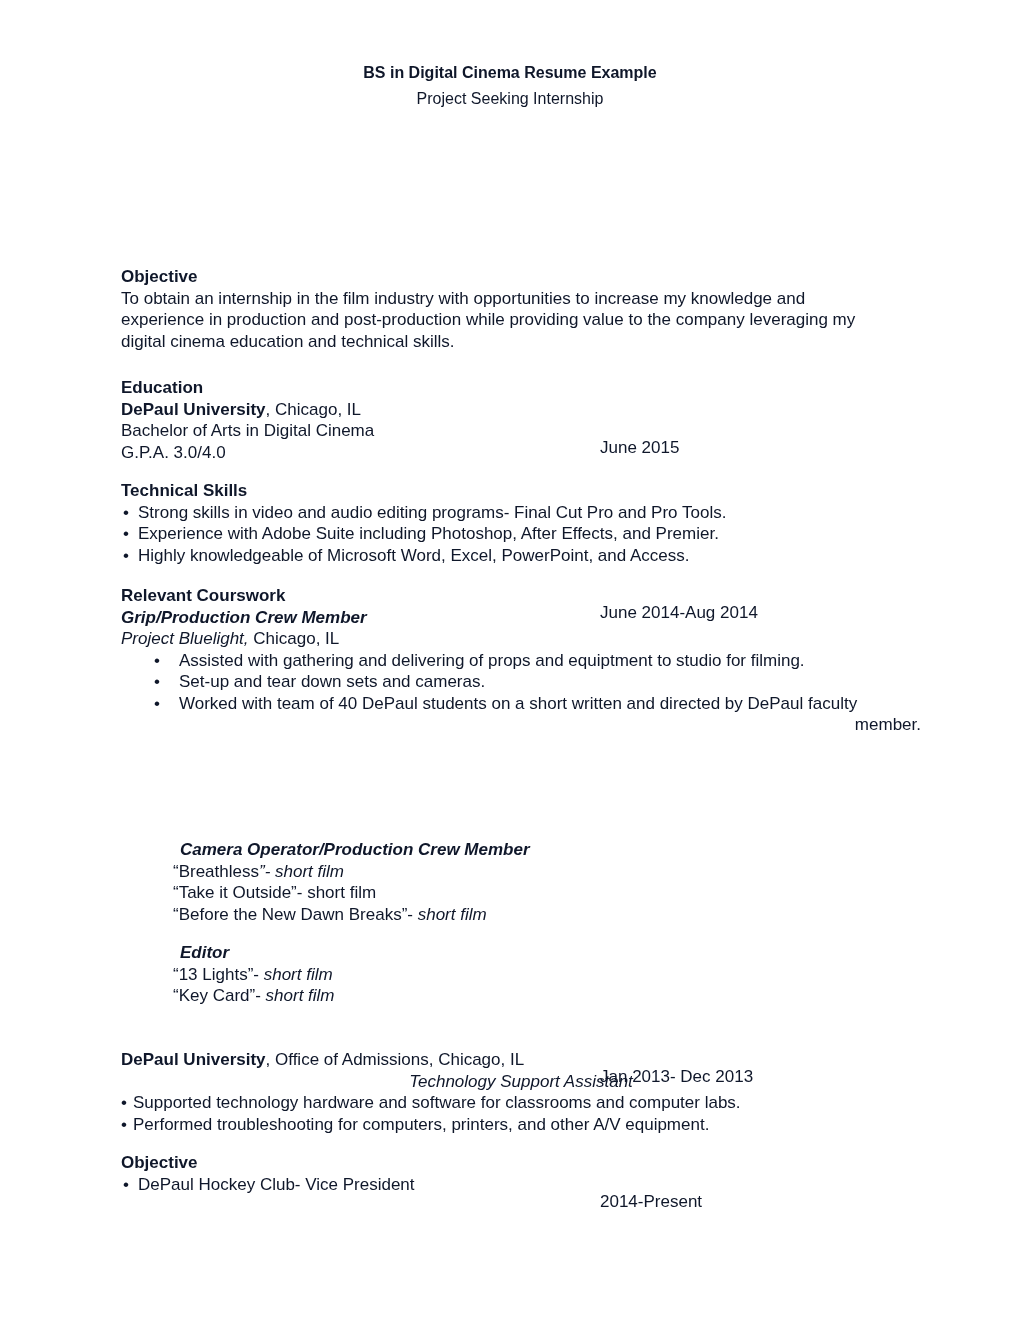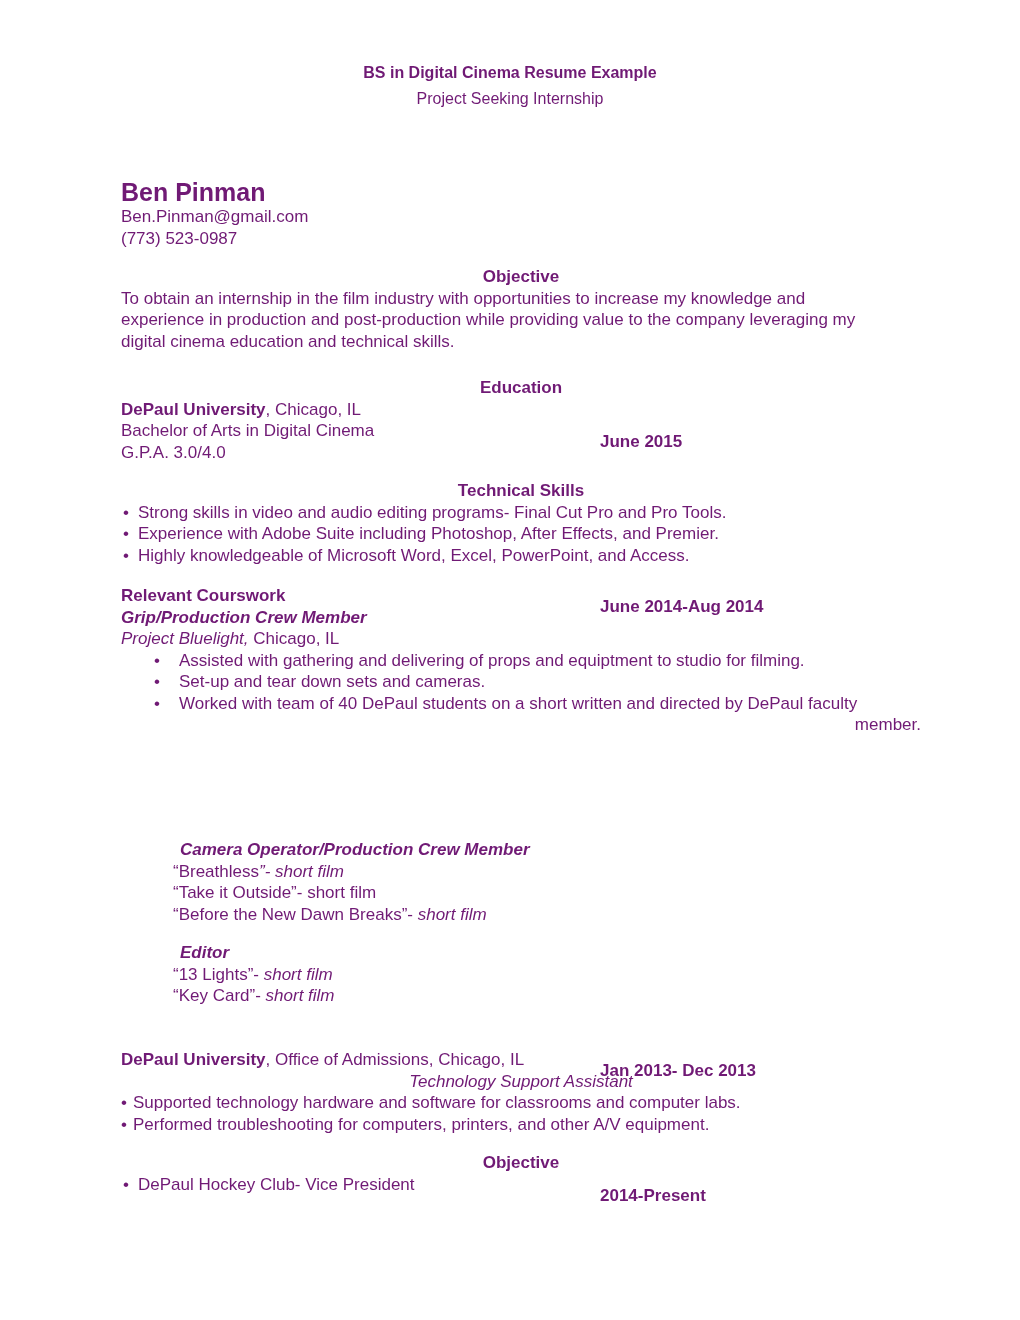--- a/index.html
+++ b/index.html
@@ -1,67 +1,62 @@
 <!DOCTYPE html>
 <html><head>
 <meta charset="utf-8">
 <style>
   html, body { margin: 0; padding: 0; background: #ffffff; }
   .page {
     position: relative;
     width: 1020px;
     height: 1320px;
     background: #ffffff;
-    color: #701a75;
+    color: #0f172a;
     font-family: "Liberation Sans", sans-serif;
     font-size: 17px;
     line-height: 21.5px;
     overflow: hidden;
   }
   .doc-header {
     position: absolute;
     top: 60px;
     left: 0;
     width: 1020px;
     text-align: center;
     font-size: 16px;
     line-height: 26px;
   }
   .doc-title { font-weight: bold; }
   .contact { position: absolute; left: 121px; top: 178px; }
   .name { font-size: 25px; font-weight: bold; line-height: 28px; }
   .sec { position: absolute; left: 121px; width: 800px; }
   .films-block { position: absolute; left: 180px; width: 620px; }
   .line { position: relative; white-space: nowrap; }
-  .h  { font-weight: bold; text-align: center; }
+  .h  { font-weight: bold; }
   .i  { font-style: italic; text-align: center; }
   .bi { font-weight: bold; font-style: italic; }
-  .date { position: absolute; left: 479px; top: 11px; font-weight: bold; }
+  .date { position: absolute; left: 479px; top: 17px; }
   .bullet-a { display: inline-block; width: 15px; padding-left: 2px; }
   .crow { padding-left: 33px; }
   .bullet-b { display: inline-block; width: 25px; }
   .cwrap { padding-left: 58px; text-align: right; }
   .bullet-c { margin-right: 6px; }
   .hq { margin-left: -7px; }
 </style>
 </head>
 <body>
 
 <div class="page">
 
   <div class="doc-header">
     <div class="doc-title">BS in Digital Cinema Resume Example</div>
     <div class="doc-subtitle">Project Seeking Internship</div>
   </div>
 
-  <div class="contact">
-    <div class="name line">Ben Pinman</div>
-    <div class="line">Ben.Pinman@gmail.com</div>
-    <div class="line">(773) 523-0987</div>
-  </div>
 
   <div class="sec" style="top:266px">
     <div class="line h">Objective</div>
     <div class="line">To obtain an internship in the film industry with opportunities to increase my knowledge and</div>
     <div class="line">experience in production and post-production while providing value to the company leveraging my</div>
     <div class="line">digital cinema education and technical skills.</div>
   </div>
 
   <div class="sec" style="top:377px">
     <div class="line h">Education</div>

